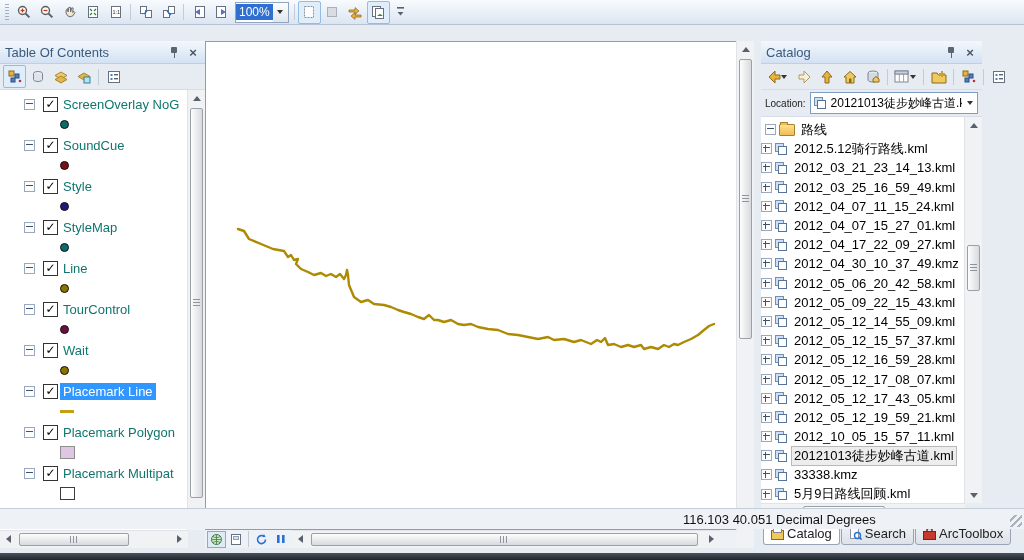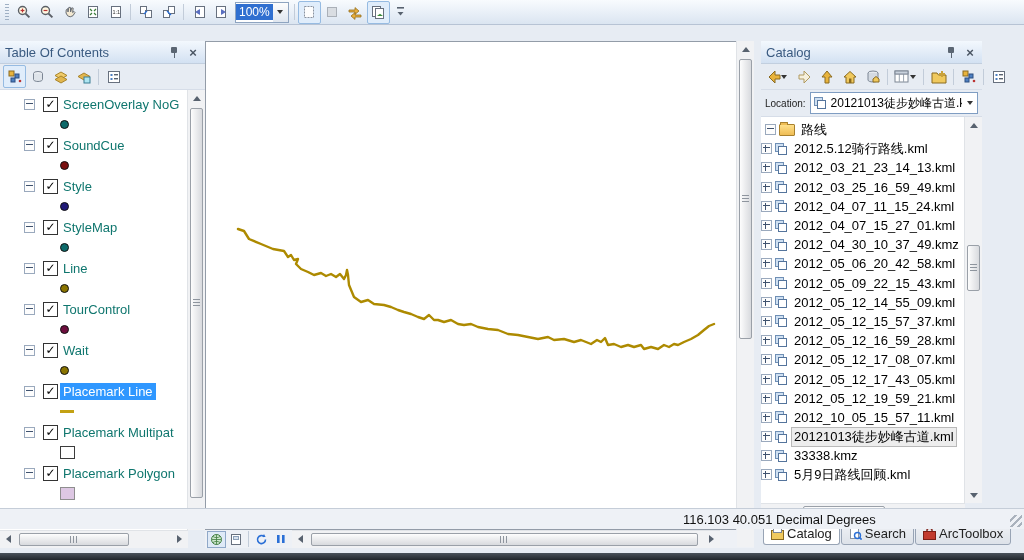--- a/index.html
+++ b/index.html
@@ -348,35 +348,35 @@
     </div>
     <div class="symbol-row">
       <span class="layer-symbol sym-line" style="background: rgb(195, 161, 19);"></span>
     </div>
   </div>
 
   <div class="layer-block">
     <div class="layer-row">
       <span class="expander"></span>
       <span class="checkbox"></span>
+      <span class="layer-name">Placemark Polygon</span>
+    </div>
+    <div class="symbol-row">
+      <span class="layer-symbol sym-polygon" style="background: rgb(221, 199, 227);"></span>
+    </div>
+  </div>
+
+  <div class="layer-block">
+    <div class="layer-row">
+      <span class="expander"></span>
+      <span class="checkbox"></span>
       <span class="layer-name">Placemark Multipat</span>
     </div>
     <div class="symbol-row">
       <span class="layer-symbol sym-multipatch" style="background: rgb(255, 255, 255);"></span>
-    </div>
-  </div>
-
-  <div class="layer-block">
-    <div class="layer-row">
-      <span class="expander"></span>
-      <span class="checkbox"></span>
-      <span class="layer-name">Placemark Polygon</span>
-    </div>
-    <div class="symbol-row">
-      <span class="layer-symbol sym-polygon" style="background: rgb(221, 199, 227);"></span>
     </div>
   </div>
 </div>
     <div class="vscroll">
       <div class="sb-btn" style="top:0">
           <span class="tri-up"></span>
         </div>
       <div class="vthumb" style="top:18px;height:388px">
           <span class="grip-v"></span>
         </div>
@@ -574,20 +574,25 @@
     <span class="kml-icon"></span>
     <span class="nm">2012_04_07_11_15_24.kml</span>
   </div>
 
   <div class="cat-row">
     <span class="plusbox"></span>
     <span class="kml-icon"></span>
     <span class="nm">2012_04_07_15_27_01.kml</span>
   </div>
 
+  <div class="cat-row">
+    <span class="plusbox"></span>
+    <span class="kml-icon"></span>
+    <span class="nm">2012_04_17_22_09_27.kml</span>
+  </div>
 
   <div class="cat-row">
     <span class="plusbox"></span>
     <span class="kml-icon"></span>
     <span class="nm">2012_04_30_10_37_49.kmz</span>
   </div>
 
   <div class="cat-row">
     <span class="plusbox"></span>
     <span class="kml-icon"></span>

